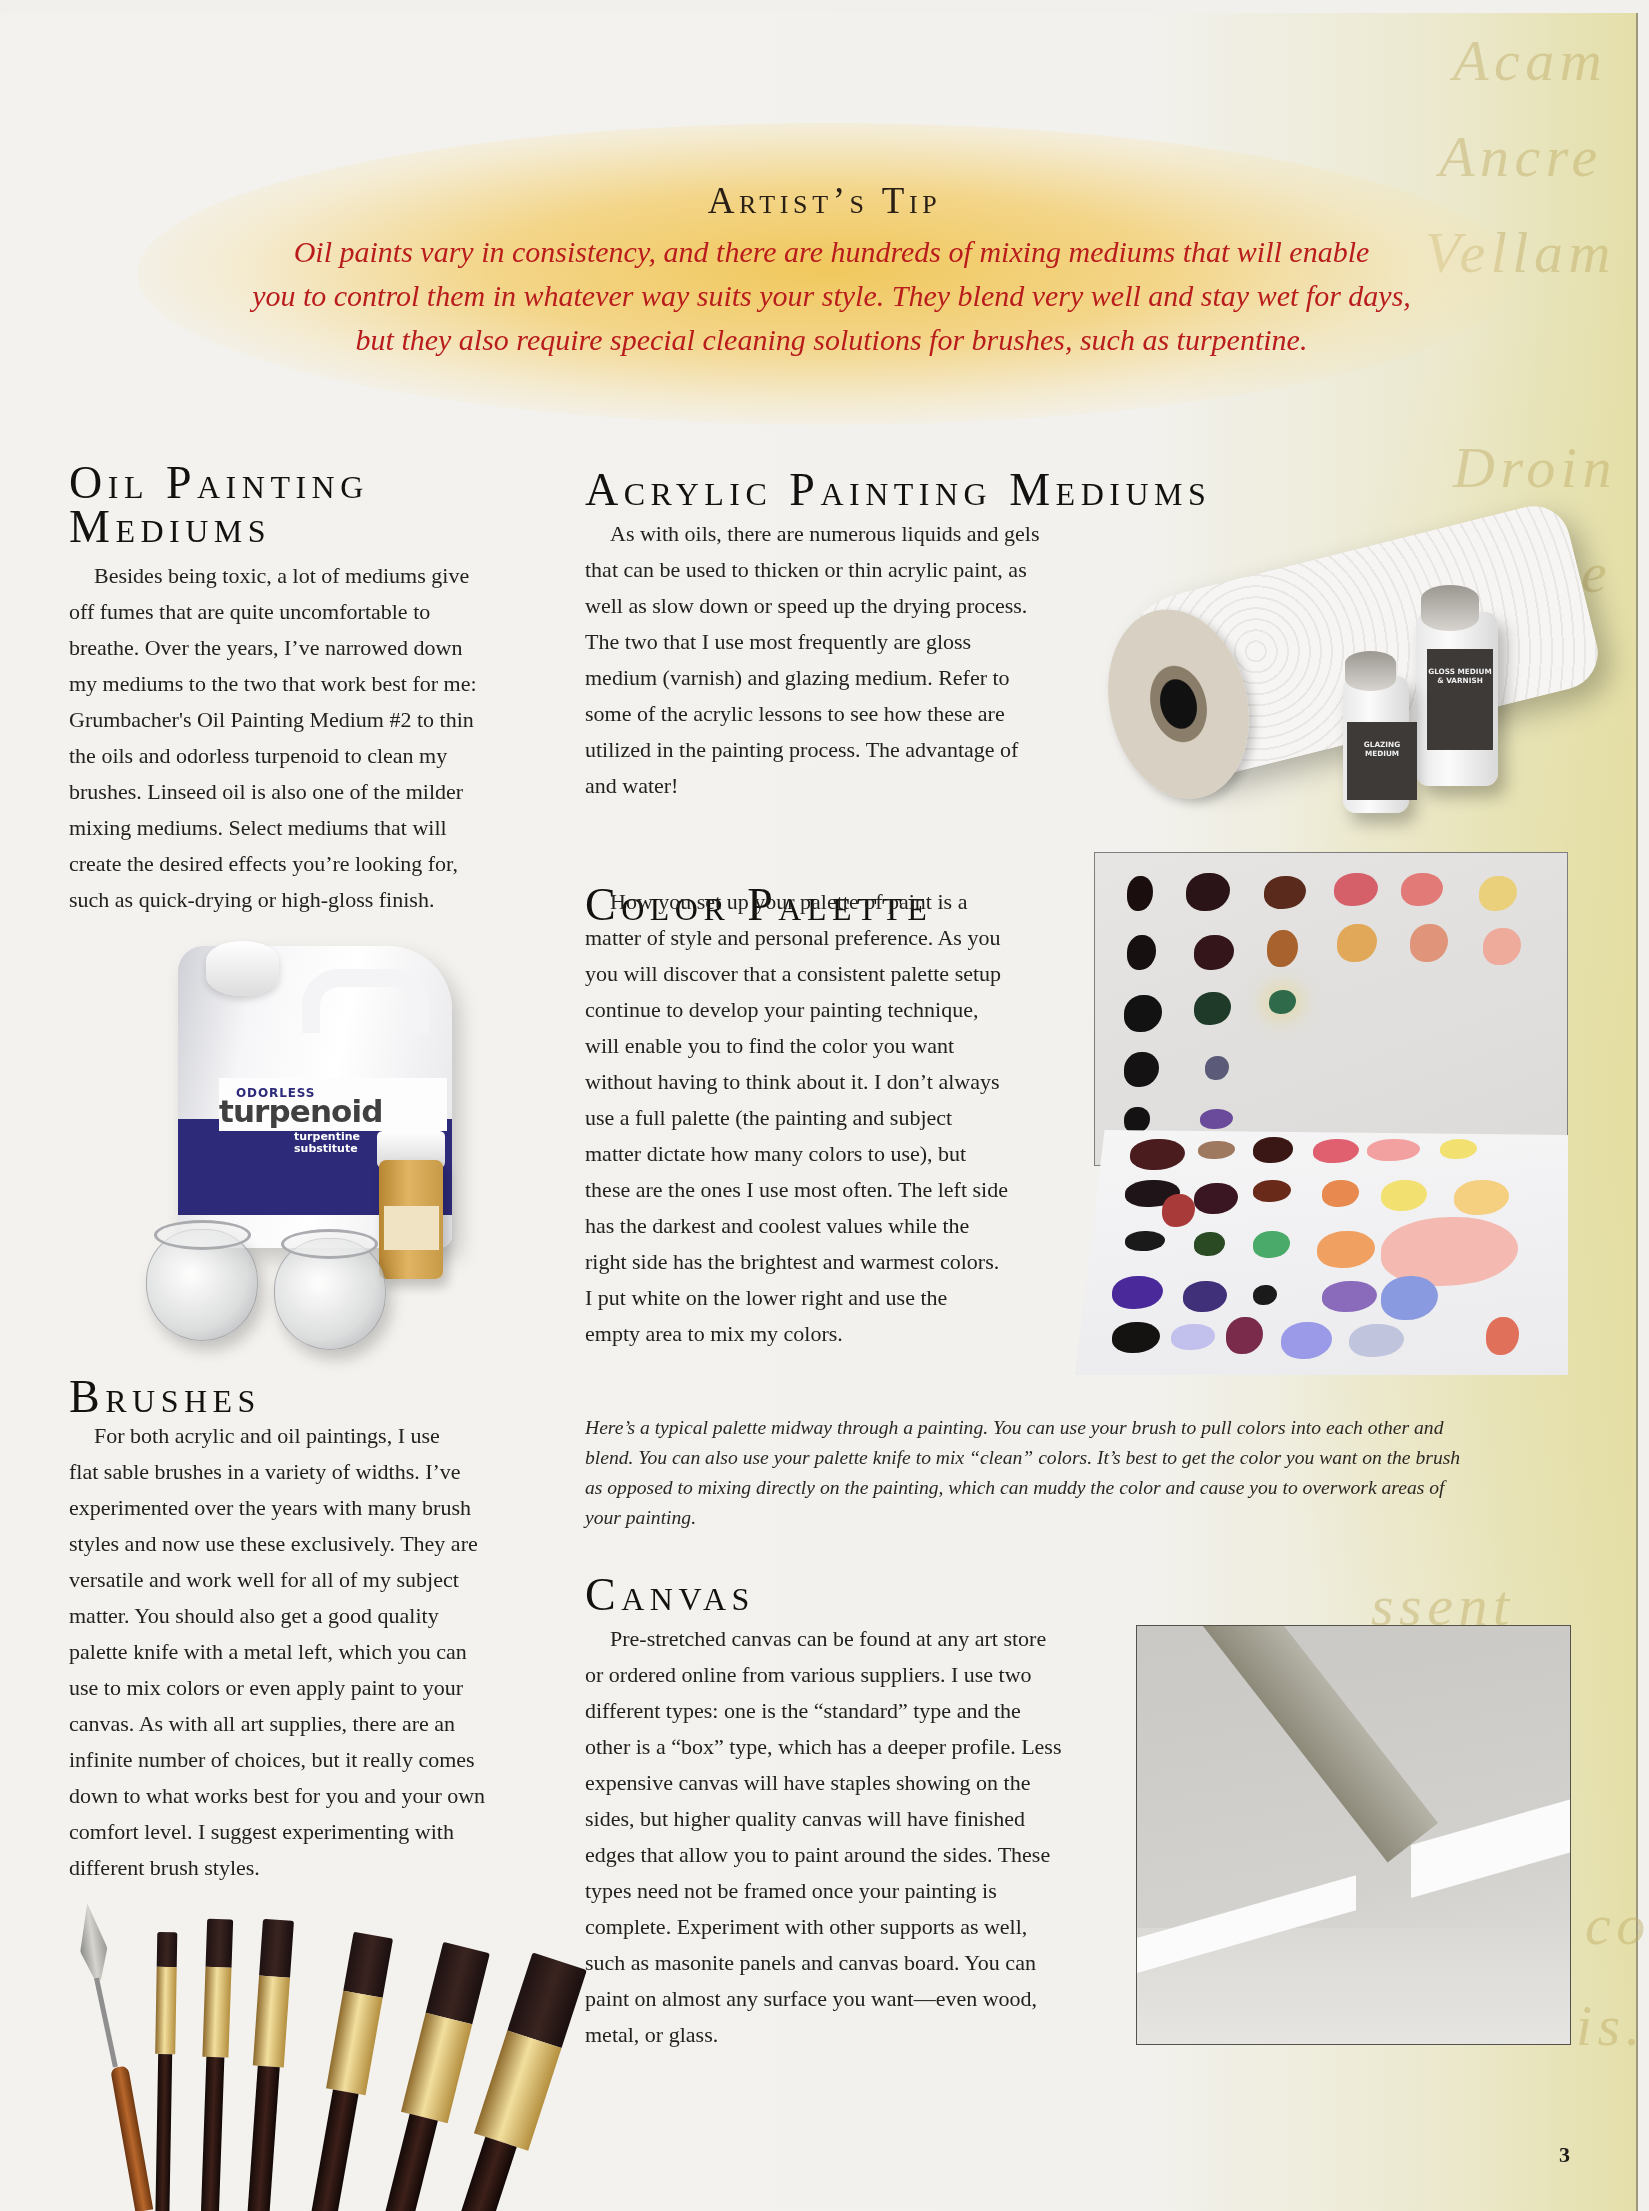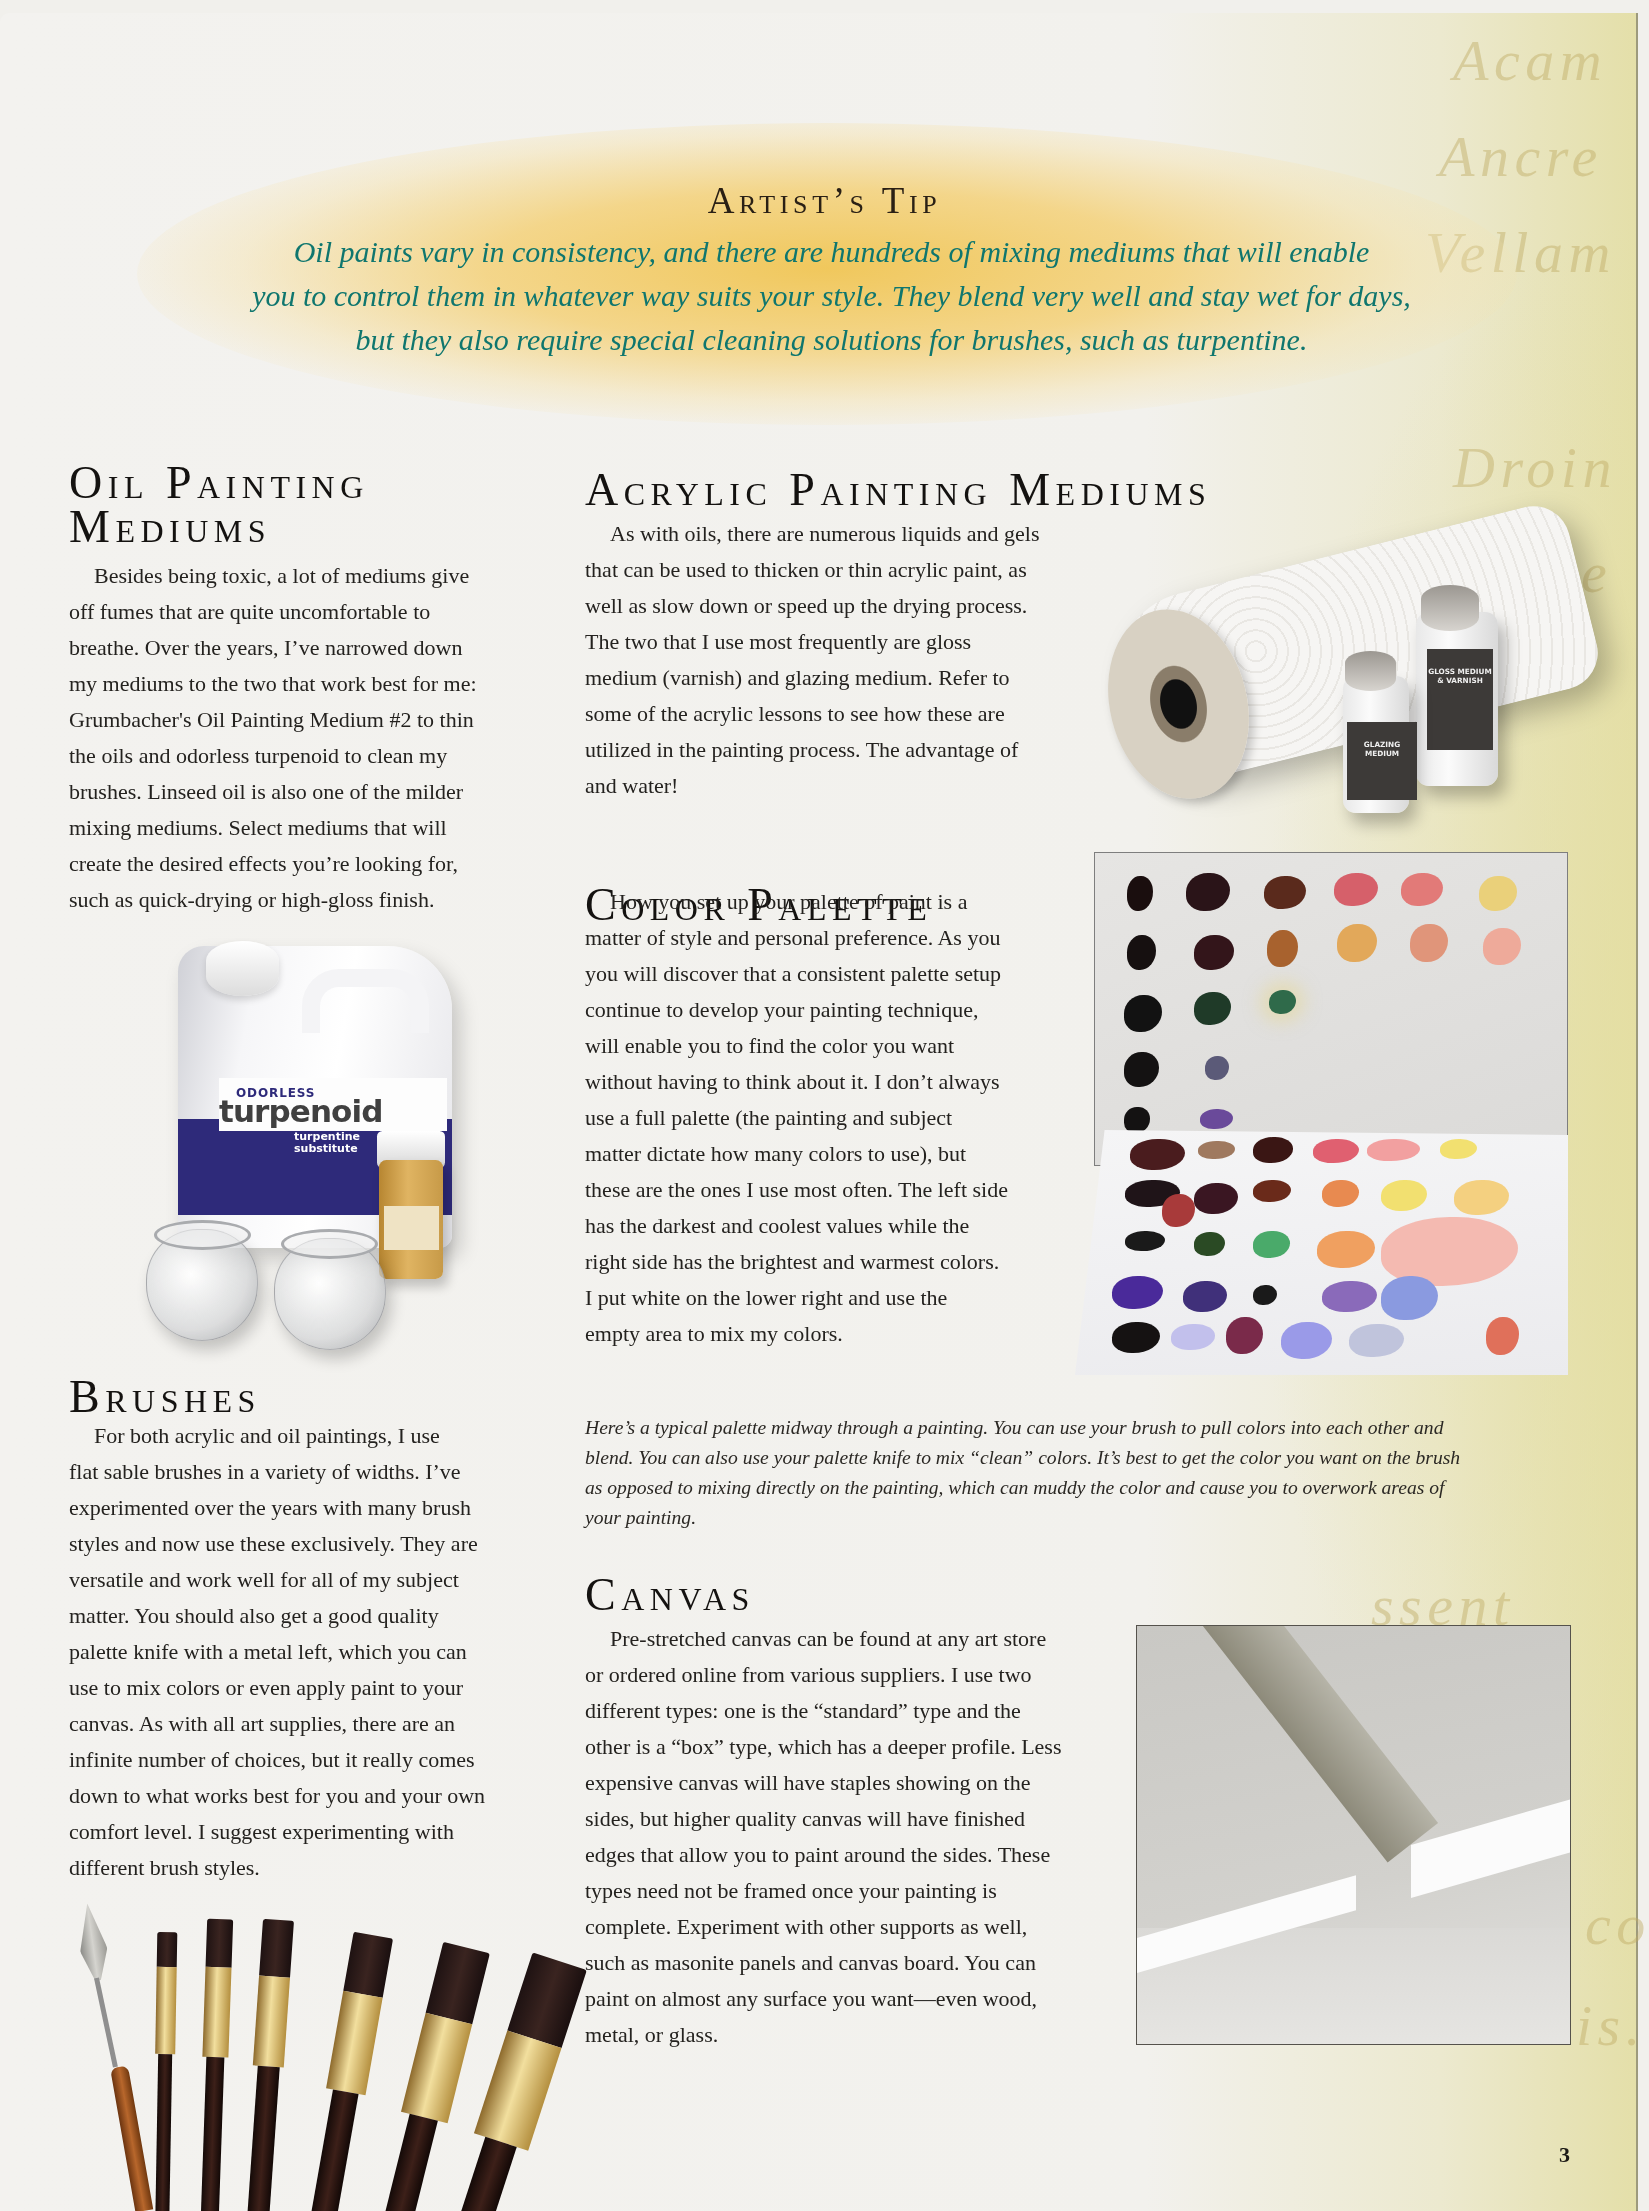--- a/index.html
+++ b/index.html
@@ -25,21 +25,21 @@
     position: absolute; left: 137px; top: 123px; width: 1380px; height: 302px;
     background: radial-gradient(ellipse at 50% 48%, rgba(240,196,80,0.92) 0%, rgba(244,206,110,0.78) 35%, rgba(246,226,170,0.45) 60%, rgba(242,240,232,0) 75%);
     border-radius: 50%;
   }
   .tip-title {
     position: absolute; left: 0; width: 1649px; top: 179px; text-align: center;
     font-size: 37px; letter-spacing: 4.6px; font-variant: small-caps; color: #2a2015;
   }
   .tip-body {
     position: absolute; left: 146px; width: 1371px; top: 230px; text-align: center;
-    font-style: italic; font-size: 30px; line-height: 44px; color: #0f766e;
+    font-style: italic; font-size: 30px; line-height: 44px; color: #b91c1c;
   }
   .tip-body div { white-space: nowrap; }
   h2 {
     position: absolute; margin: 0; font-weight: normal; font-variant: small-caps;
     font-size: 46px; letter-spacing: 5.5px; line-height: 44px; color: #141210;
   }
   .body-text {
     position: absolute; font-size: 22px; line-height: 36px; color: #24221f;
   }
   .body-text div { white-space: nowrap; }

